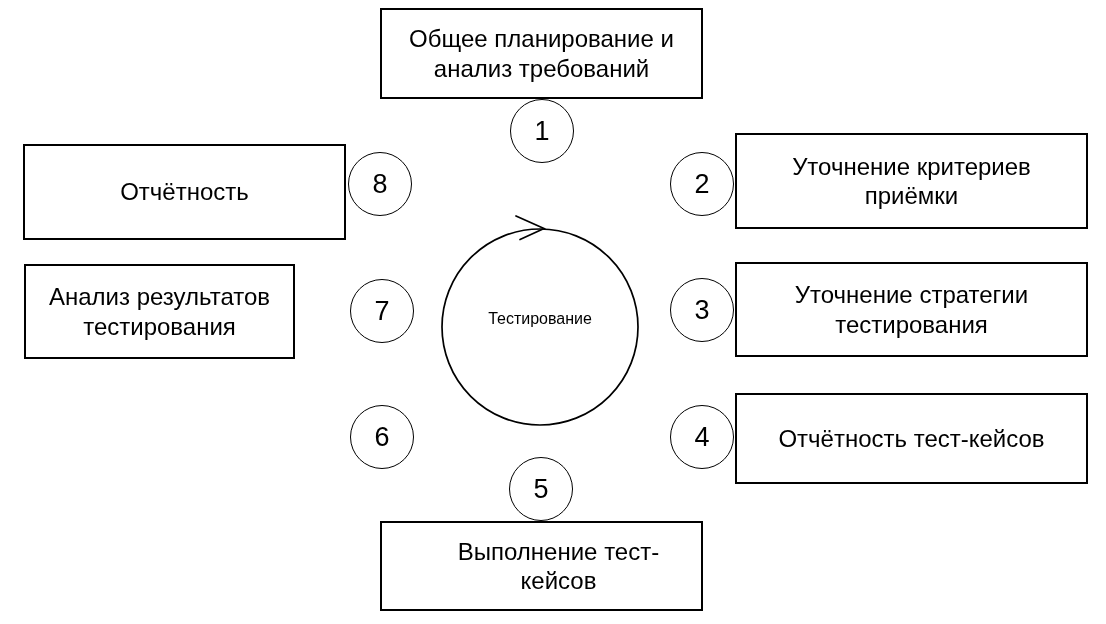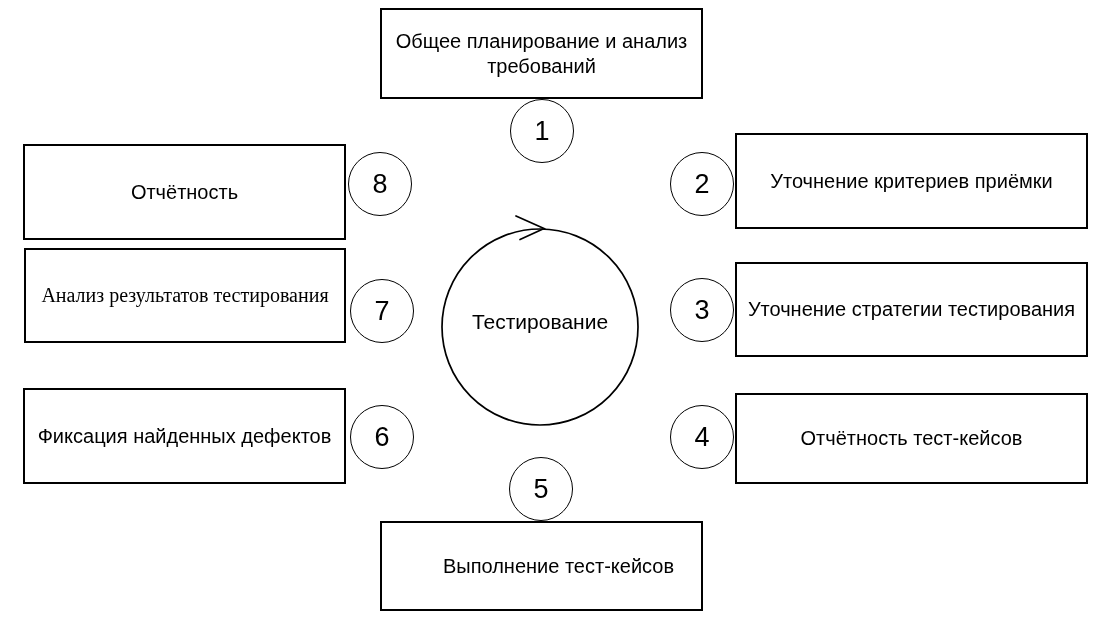--- a/index.html
+++ b/index.html
@@ -16,21 +16,21 @@
     overflow: hidden;
   }
   .step-box {
     position: absolute;
     border: 2px solid #000000;
     background: #ffffff;
     display: flex;
     align-items: center;
     justify-content: center;
     text-align: center;
-    font-size: 20px;
+    font-size: 24px;
     line-height: 1.22;
     padding: 2px 8px;
     z-index: 1;
   }
   .num-circle {
     position: absolute;
     width: 64px;
     height: 64px;
     border: 1.6px solid #000000;
     border-radius: 50%;
@@ -41,21 +41,21 @@
     font-size: 27px;
     z-index: 2;
   }
   
   .box-1 { left: 380px; top: 8px;   width: 323px; height: 91px; }
   .box-2 { left: 735px; top: 133px; width: 353px; height: 96px; }
   .box-3 { left: 735px; top: 262px; width: 353px; height: 95px; }
   .box-4 { left: 735px; top: 393px; width: 353px; height: 91px; }
   .box-5 { left: 380px; top: 521px; width: 323px; height: 90px; padding-left: 42px; }
   .box-6 { left: 23px;  top: 388px; width: 323px; height: 96px; }
-  .box-7 { left: 24px;  top: 248px; width: 322px; height: 95px; font-family: Liberation Serif, serif; }
+  .box-7 { left: 24px;  top: 264px; width: 271px; height: 95px; }
   .box-8 { left: 23px;  top: 144px; width: 323px; height: 96px; }
   
   .circ-1 { left: 510px; top: 99px;  }
   .circ-2 { left: 670px; top: 152px; }
   .circ-3 { left: 670px; top: 278px; }
   .circ-4 { left: 670px; top: 405px; }
   .circ-5 { left: 509px; top: 457px; }
   .circ-6 { left: 350px; top: 405px; }
   .circ-7 { left: 350px; top: 279px; }
   .circ-8 { left: 348px; top: 152px; }
@@ -65,42 +65,41 @@
     width: 1106px;
     height: 624px;
     z-index: 0;
   }
   .center-label {
     position: absolute;
     left: 440px;
     top: 310px;
     width: 200px;
     text-align: center;
-    font-size: 21px;
+    font-size: 16px;
     z-index: 1;
   }
 </style>
 </head>
 <body>
 
 <div class="canvas">
 
   <svg class="cycle-svg" viewBox="0 0 1106 624" xmlns="http://www.w3.org/2000/svg">
     <circle cx="540" cy="327" r="98" fill="none" stroke="#000000" stroke-width="1.7"></circle>
     <path d="M516 216 L544 228.5 L520 239.5" fill="none" stroke="#000000" stroke-width="1.7" stroke-linecap="round" stroke-linejoin="miter"></path>
   </svg>
 
   <div class="center-label">Тестирование</div>
 
   <div class="step-box box-1">Общее планирование и анализ требований</div>
   <div class="step-box box-2">Уточнение критериев приёмки</div>
   <div class="step-box box-3">Уточнение стратегии тестирования</div>
   <div class="step-box box-4">Отчётность тест-кейсов</div>
   <div class="step-box box-5">Выполнение тест-кейсов</div>
-  <div class="step-box box-6">Фиксация найденных дефектов</div>
   <div class="step-box box-7">Анализ результатов тестирования</div>
   <div class="step-box box-8">Отчётность</div>
 
   <div class="num-circle circ-1">1</div>
   <div class="num-circle circ-2">2</div>
   <div class="num-circle circ-3">3</div>
   <div class="num-circle circ-4">4</div>
   <div class="num-circle circ-5">5</div>
   <div class="num-circle circ-6">6</div>
   <div class="num-circle circ-7">7</div>

